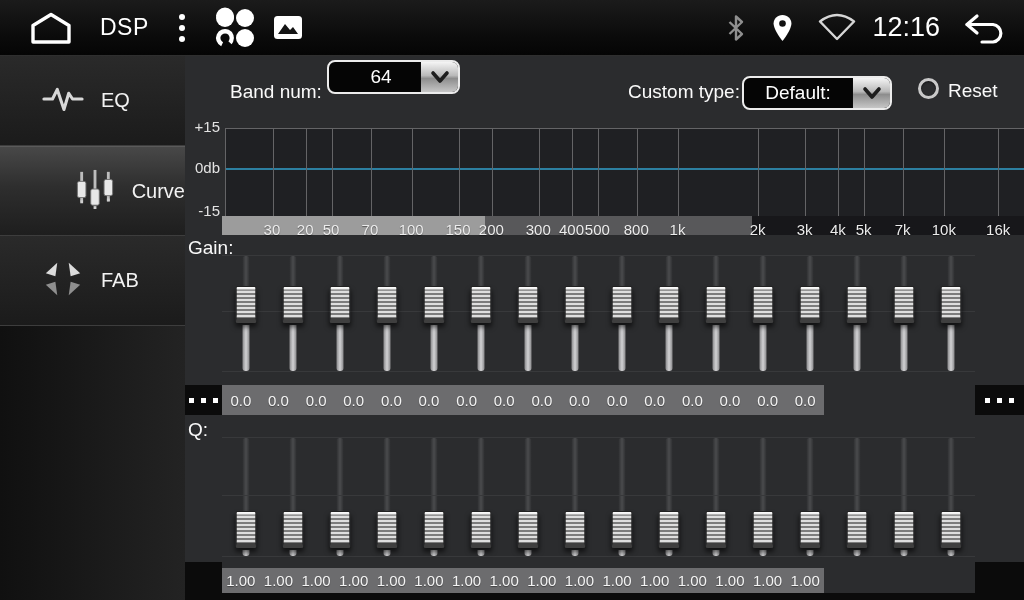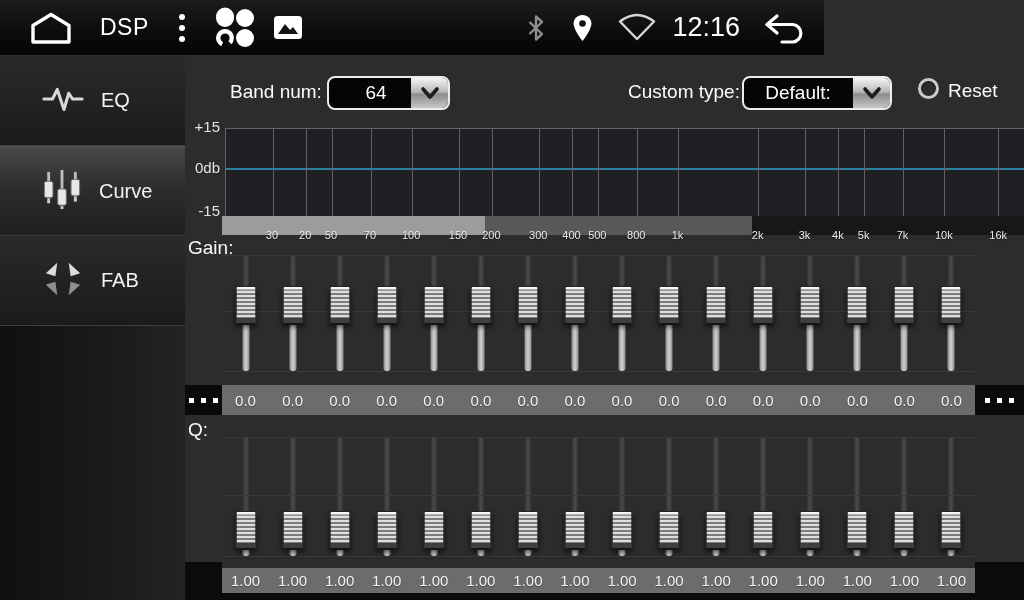--- a/index.html
+++ b/index.html
@@ -1,21 +1,21 @@
 <!DOCTYPE html>
 <html><head>
 <meta charset="utf-8">
 <style>
   * { margin:0; padding:0; box-sizing:border-box; }
   html,body { width:1024px; height:600px; overflow:hidden; background:#000; }
   body { font-family:"Liberation Sans", sans-serif; color:#fff; -webkit-font-smoothing:antialiased; }
   #screen { position:relative; width:1024px; height:600px; background:#2b2c2e; }
 
   
-  #statusbar { position:absolute; left:0; top:0; width:824px; height:56px;
+  #statusbar { position:absolute; left:0; top:0; width:1024px; height:56px;
     background:linear-gradient(180deg,#1b1b1b 0%,#0a0a0a 70%,#050505 100%);
     border-bottom:1px solid #2f2f2f; display:flex; align-items:center; padding:0 16px; }
   .sb-ico { display:flex; align-items:center; justify-content:center; }
   #sb-home { margin-left:12px; }
   #sb-title { margin-left:26px; font-size:23px; font-weight:400; letter-spacing:.5px; }
   #sb-menu { margin-left:24px; display:flex; flex-direction:column; gap:5px; padding:6px; }
   #sb-menu i { width:6px; height:6px; border-radius:50%; background:#fff; }
   #sb-apps { margin-left:22px; }
   #sb-gallery { margin-left:16px; }
   #sb-spacer { flex:1; }
@@ -23,53 +23,53 @@
   #sb-loc { margin-right:22px; }
   #sb-wifi { margin-right:14px; }
   #sb-time { font-size:27px; font-weight:400; margin-right:22px; }
 
   
   #sidebar { position:absolute; left:0; top:56px; width:185px; height:544px;
     background:linear-gradient(90deg,#111 0%,#262626 100%); }
   .side-item { height:90px; display:flex; align-items:center; padding-left:42px; gap:17px;
     border-bottom:1px solid #3d3d3d; background:linear-gradient(180deg,#2a2a2a,#1b1b1b); }
   .side-item.selected { background:linear-gradient(180deg,#484848 0%,#2e2e2e 45%,#1e1e1e 100%);
-    border-top:1px solid #5a5a5a; }
+    border-top:1px solid #5a5a5a;justify-content:flex-end; }
   .side-item .lbl { font-size:20px; color:#f2f2f2; }
   .side-rest { height:276px; background:linear-gradient(90deg,#101010,#232323); }
 
   
   #main { position:absolute; left:185px; top:56px; width:839px; height:544px; background:#2b2c2e; }
 
   
   .ctl-label { position:absolute; font-size:19px; color:#fafafa; }
   #band-label { left:45px; top:25px; }
   #custom-label { left:443px; top:25px; }
   .dropdown { position:absolute; height:34px; background:#050505; border:2px solid #ececec;
     border-radius:8px; display:flex; align-items:stretch; overflow:hidden; }
-  #band-dd { left:142px; top:20px; width:123px;padding-left:13px; }
+  #band-dd { left:142px; top:4px; width:133px;padding-left:13px; }
   #custom-dd { left:557px; top:20px; width:150px; }
   .dd-value { flex:1; display:flex; align-items:center; justify-content:center;
     font-size:19px; color:#fff; }
   .dd-btn { width:38px; border-left:1px solid #0a0a0a;
     background:linear-gradient(180deg,#f5f5f5 0%,#b9b9b9 45%,#8d8d8d 55%,#c6c6c6 100%);
     display:flex; align-items:center; justify-content:center; }
   #reset-radio { position:absolute; left:733px; top:22px; width:21px; height:21px; border-radius:50%;
     border:3px solid #c9c9c9; background:transparent; box-shadow:inset 0 1px 2px rgba(0,0,0,.6); }
   #reset-label { left:763px; top:24px; }
 
   
   .y-label { position:absolute; width:35px; text-align:right; font-size:15px; color:#e2e2e2; }
   #plot { position:absolute; left:40px; top:72px; width:799px; height:88px; background:#1f2023;
     border-left:1px solid #646466; border-top:1px solid #646466; }
   .vline { position:absolute; top:0; bottom:0; width:1px; background:#646466; }
   #zero-line { position:absolute; left:0; right:0; top:39px; height:2px; }
   #freq-strip { position:absolute; left:37px; top:160px; width:802px; height:19px;
     background:linear-gradient(90deg,#9c9c9c 0px,#9c9c9c 263px,#58585a 263px,#58585a 530px,#17171a 530px,#17171a 100%); }
-  .tick { position:absolute; top:10px; transform:translateX(-50%); line-height:19px; font-size:11px;
+  .tick { position:absolute; top:4px; transform:translateX(-50%); line-height:19px; font-size:15px;
     color:#ececec; text-shadow:0 1px 1px rgba(0,0,0,.45); white-space:nowrap; }
 
   
   .sec-label { position:absolute; font-size:19px; color:#fafafa; }
   #gain-label { left:3px; top:181px;text-align:right; }
   #q-label { left:3px; top:363px; }
   .slider-row { position:absolute; left:37px; width:753px; display:flex;
     border-top:1px solid #38393b; border-bottom:1px solid #38393b; }
   #gain-sliders { top:199px; height:117px; }
   #q-sliders { top:381px; height:120px; }
@@ -82,21 +82,21 @@
     background:linear-gradient(90deg,#8a8a8c,#d2d2d4,#8a8a8c); }
   .thumb { position:absolute; left:50%; transform:translateX(-50%); width:21px; height:37px; z-index:2;
     background:linear-gradient(180deg,rgba(255,255,255,.95),rgba(255,255,255,0) 14%),
       repeating-linear-gradient(180deg,#dedede 0px,#dedede 2px,#7c7c7c 2px,#7c7c7c 4px);
     border:1px solid #222; border-bottom:5px solid #3f3f3f; border-radius:2px;
     box-shadow:0 4px 5px rgba(0,0,0,.6); }
   .gain-col .tt { height:34px; }  .gain-col .thumb { top:30px; }  .gain-col .tb { top:69px; }
   .q-col .tt { height:76px; }     .q-col .thumb { top:73px; }     .q-col .tb { top:112px; }
 
   
-  .val-strip { position:absolute; left:37px; width:753px; background:#6c6c6e; display:flex; align-items:center; }
+  .val-strip { position:absolute; left:37px; width:602px; background:#6c6c6e; display:flex; align-items:center; }
   #gain-values { top:329px; height:30px; }
   #q-values { top:512px; height:25px; }
   .vcell { flex:1; text-align:center; font-size:15px; color:#f4f4f4; text-shadow:0 1px 1px rgba(0,0,0,.4); }
   .more-btn { position:absolute; background:#0b0b0b; display:flex; align-items:center; justify-content:center; gap:7px; }
   #gain-more-left  { left:0;     top:329px; width:37px; height:30px; }
   #gain-more-right { left:790px; top:329px; width:49px; height:30px; }
   .more-btn i { width:5px; height:5px; background:#fff; }
   .end-block { position:absolute; background:#0b0b0b; }
   #q-block-left  { left:0;     top:506px; width:37px; height:38px; }
   #q-block-right { left:790px; top:506px; width:49px; height:38px; }

